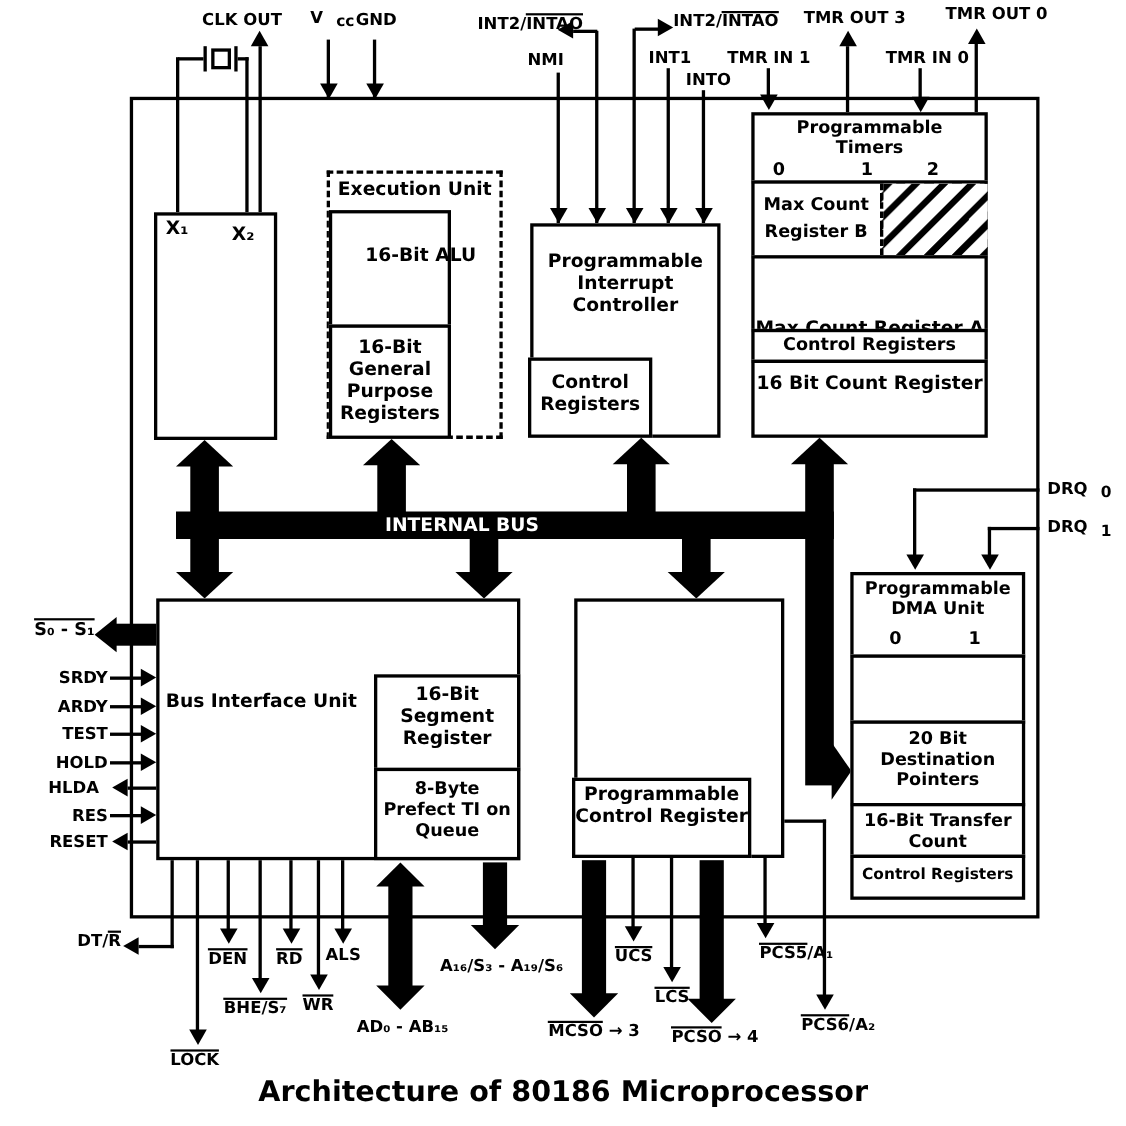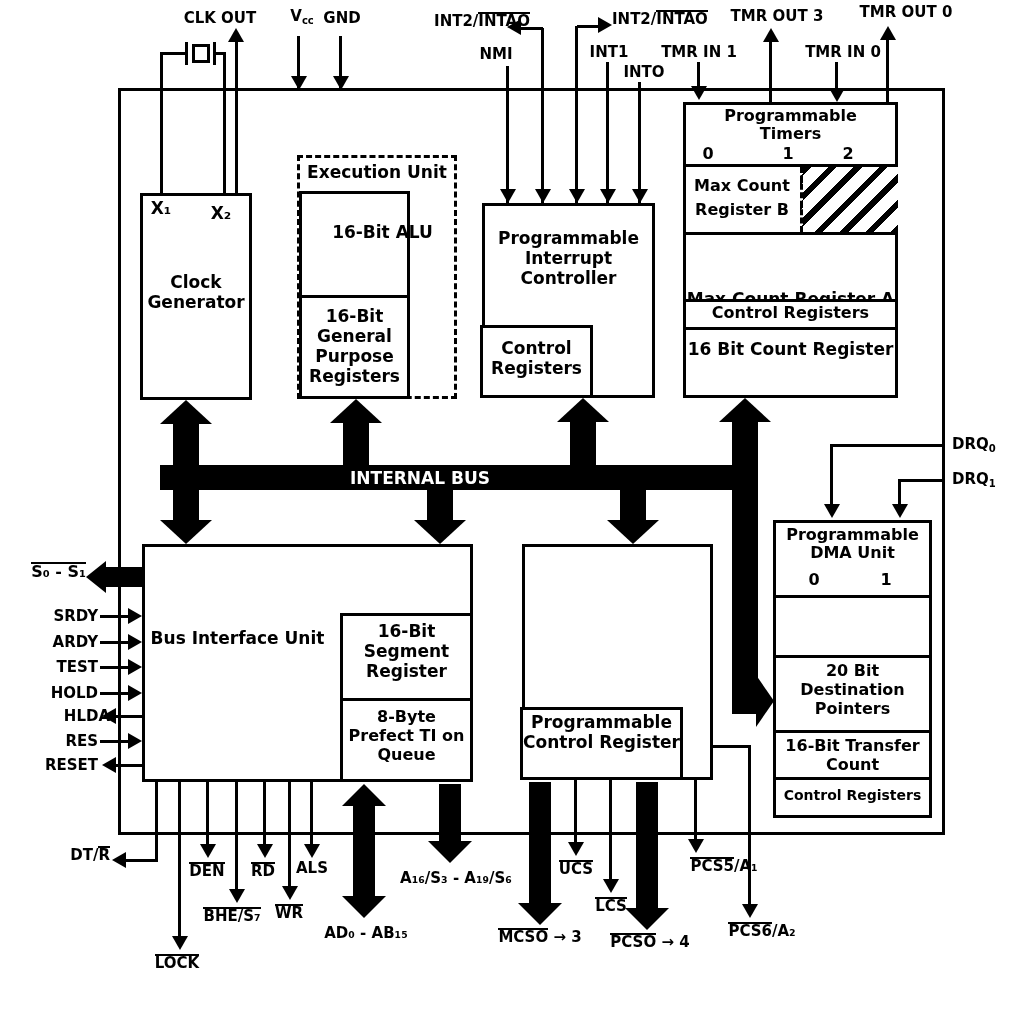--- a/index.html
+++ b/index.html
@@ -10,21 +10,21 @@
   .dash{border-style:dashed;}
   .vl{position:absolute;width:3px;background:#000;}
   .hl{position:absolute;height:3px;background:#000;}
   .tk{position:absolute;background:#000;}
   .lbl{position:absolute;text-align:center;font-size:15px;line-height:1.15;}
   .nw{white-space:nowrap;}
   .rt{text-align:right;}
   .lt{text-align:left;}
   .blk{position:absolute;text-align:center;font-size:17px;line-height:1.18;}
   .ov{display:inline-block;border-top:2.5px solid #000;line-height:1.05;}
-  .sub{font-size:10px;vertical-align:-3px;}
+  .sub{font-size:14px;vertical-align:-3px;margin-left:12px;}
   .ah{position:absolute;width:0;height:0;}
   .ahu{border-left:8px solid transparent;border-right:8px solid transparent;border-bottom:14px solid #000;}
   .ahd{border-left:8px solid transparent;border-right:8px solid transparent;border-top:14px solid #000;}
   .ahl{border-top:8px solid transparent;border-bottom:8px solid transparent;border-right:14px solid #000;}
   .ahr{border-top:8px solid transparent;border-bottom:8px solid transparent;border-left:14px solid #000;}
   .AHU{border-left:26px solid transparent;border-right:26px solid transparent;border-bottom:24px solid #000;}
   .AHD{border-left:26px solid transparent;border-right:26px solid transparent;border-top:24px solid #000;}
   .AHUm{border-left:22px solid transparent;border-right:22px solid transparent;border-bottom:22px solid #000;}
   .AHDm{border-left:22px solid transparent;border-right:22px solid transparent;border-top:22px solid #000;}
   .AHL{border-top:16px solid transparent;border-bottom:16px solid transparent;border-right:20px solid #000;}
@@ -97,21 +97,20 @@
   <div class="vl" style="left:835px;top:62px;height:28px;"></div>
   <div class="ah ahd" style="left:829px;top:88px;"></div>
 
   <div class="lbl nw" style="left:846px;top:4px;width:120px;"><span>TMR OUT 0</span></div>
   <div class="vl" style="left:886px;top:40px;height:62px;"></div>
   <div class="ah ahu" style="left:880px;top:26px;"></div>
 
   <div class="box" style="left:140px;top:193px;width:112px;height:207px;"></div>
   <div class="blk nw" style="left:148px;top:198px;width:26px;"><span>X₁</span></div>
   <div class="blk nw" style="left:208px;top:203px;width:26px;"><span>X₂</span></div>
-  <div class="blk" style="left:142px;top:272px;width:108px;"><span>Clock Generator</span></div>
 
   <div class="box dash nobg" style="left:297px;top:155px;width:160px;height:244px;"></div>
   <div class="blk nw" style="left:300px;top:162px;width:154px;"><span>Execution Unit</span></div>
   <div class="box" style="left:299px;top:191px;width:111px;height:107px;"></div>
   <div class="blk" style="left:301px;top:222px;width:107px;margin-left:28px;"><span>16-Bit ALU</span></div>
   <div class="box" style="left:299px;top:295px;width:111px;height:104px;"></div>
   <div class="blk" style="left:302px;top:306px;width:105px;"><span>16-Bit General Purpose Registers</span></div>
 
   <div class="box" style="left:482px;top:203px;width:173px;height:195px;"></div>
   <div class="blk" style="left:484px;top:228px;width:169px;"><span>Programmable Interrupt Controller</span></div>
@@ -203,21 +202,21 @@
   <div class="ah ahr" style="left:128px;top:634px;"></div>
 
   <div class="lbl nw rt" style="left:30px;top:659px;width:68px;"><span>TEST</span></div>
   <div class="hl" style="left:100px;top:666px;width:30px;"></div>
   <div class="ah ahr" style="left:128px;top:659px;"></div>
 
   <div class="lbl nw rt" style="left:30px;top:685px;width:68px;"><span>HOLD</span></div>
   <div class="hl" style="left:100px;top:692px;width:30px;"></div>
   <div class="ah ahr" style="left:128px;top:685px;"></div>
 
-  <div class="lbl nw rt" style="left:42px;top:708px;width:68px;"><span>HLDA</span></div>
+  <div class="lbl nw rt" style="left:22px;top:708px;width:68px;"><span>HLDA</span></div>
   <div class="hl" style="left:116px;top:715px;width:26px;"></div>
   <div class="ah ahl" style="left:102px;top:708px;"></div>
 
   <div class="lbl nw rt" style="left:30px;top:733px;width:68px;"><span>RES</span></div>
   <div class="hl" style="left:100px;top:740px;width:30px;"></div>
   <div class="ah ahr" style="left:128px;top:733px;"></div>
 
   <div class="lbl nw rt" style="left:26px;top:757px;width:72px;"><span>RESET</span></div>
   <div class="hl" style="left:116px;top:764px;width:26px;"></div>
   <div class="ah ahl" style="left:102px;top:757px;"></div>
@@ -278,14 +277,15 @@
 
   <div class="vl" style="left:694px;top:780px;height:61px;"></div>
   <div class="ah ahd" style="left:688px;top:839px;"></div>
   <div class="lbl nw" style="left:658px;top:857px;width:92px;padding-left:20px;"><span class="ov">PCS5</span><span>/A₁</span></div>
 
   <div class="hl" style="left:713px;top:745px;width:38px;"></div>
   <div class="vl" style="left:748px;top:745px;height:161px;"></div>
   <div class="ah ahd" style="left:742px;top:904px;"></div>
   <div class="lbl nw" style="left:712px;top:922px;width:100px;"><span class="ov">PCS6</span><span>/A₂</span></div>
 
+  <div class="title"><span>Architecture of 80186 Microprocessor</span></div>
 
 </div>
 
 </body></html>

